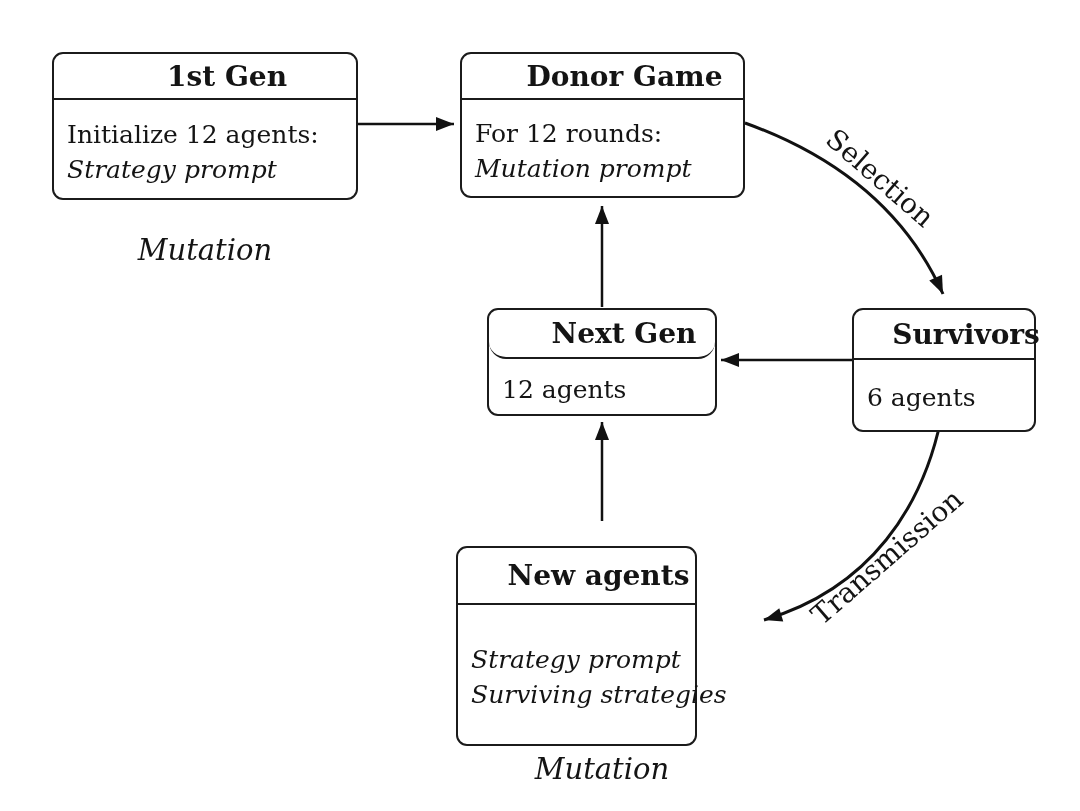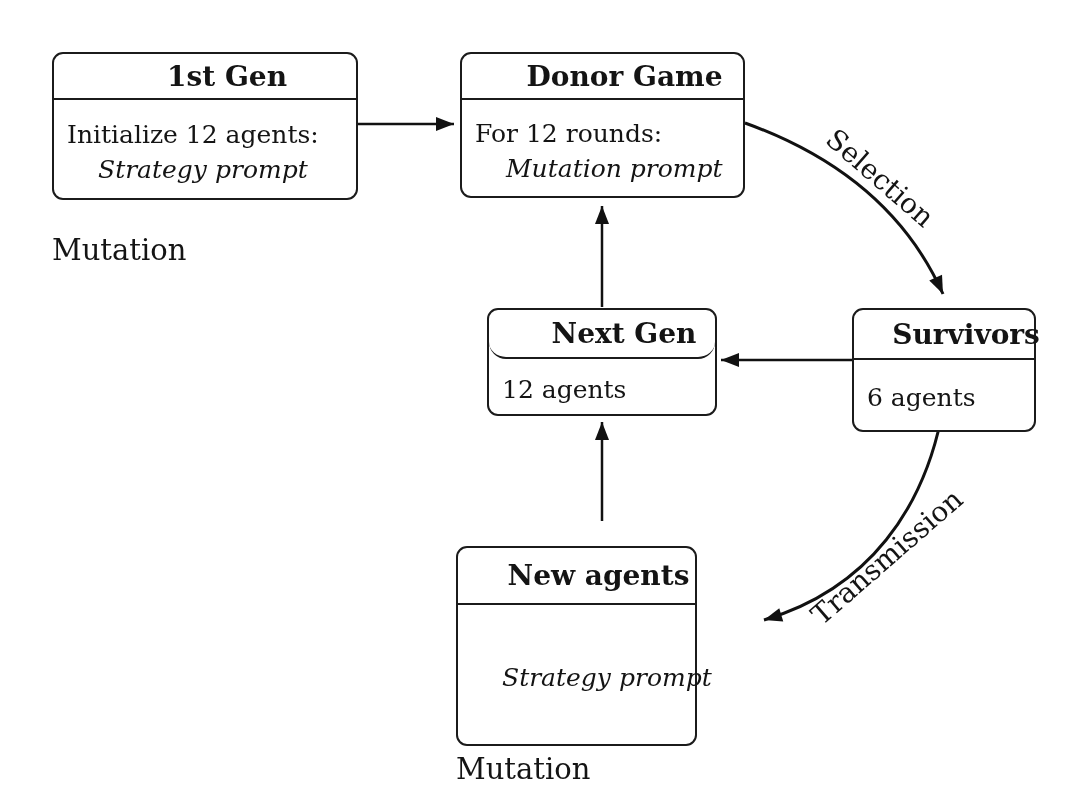--- a/index.html
+++ b/index.html
@@ -40,24 +40,26 @@
   .box-body {
     flex: 1 1 auto;
     padding: 5px 13px 0 13px;
     font-size: 25px;
     line-height: 35px;
     white-space: nowrap;
     display: flex;
     flex-direction: column;
     justify-content: center;
   }
-  .italic { font-style: italic; margin-left: 31px; }
+  .italic { font-style: italic; }
   .plain-label {
     position: absolute;
     font-size: 29px;
+    text-align: center;
+    font-style: italic;
   }
   .rot-label {
     position: absolute;
     font-size: 28px;
     white-space: nowrap;
   }
   .rot-selection {
     left: 880px; top: 178px;
     transform: translate(-50%, -50%) rotate(41deg);
   }
@@ -137,20 +139,21 @@
     <div class="box-title">Survivors</div>
     <div class="box-body">
       <div>6 agents</div>
     </div>
   </div>
 
   <div class="box box-new-agents">
     <div class="box-title">New agents</div>
     <div class="box-body">
       <div class="italic">Strategy prompt</div>
+      <div class="italic">Surviving strategies</div>
     </div>
   </div>
 
   <div class="plain-label label-mutation-top">Mutation</div>
   <div class="plain-label label-mutation-bottom">Mutation</div>
 
   <div class="rot-label rot-selection">Selection</div>
   <div class="rot-label rot-transmission">Transmission</div>
 
 

